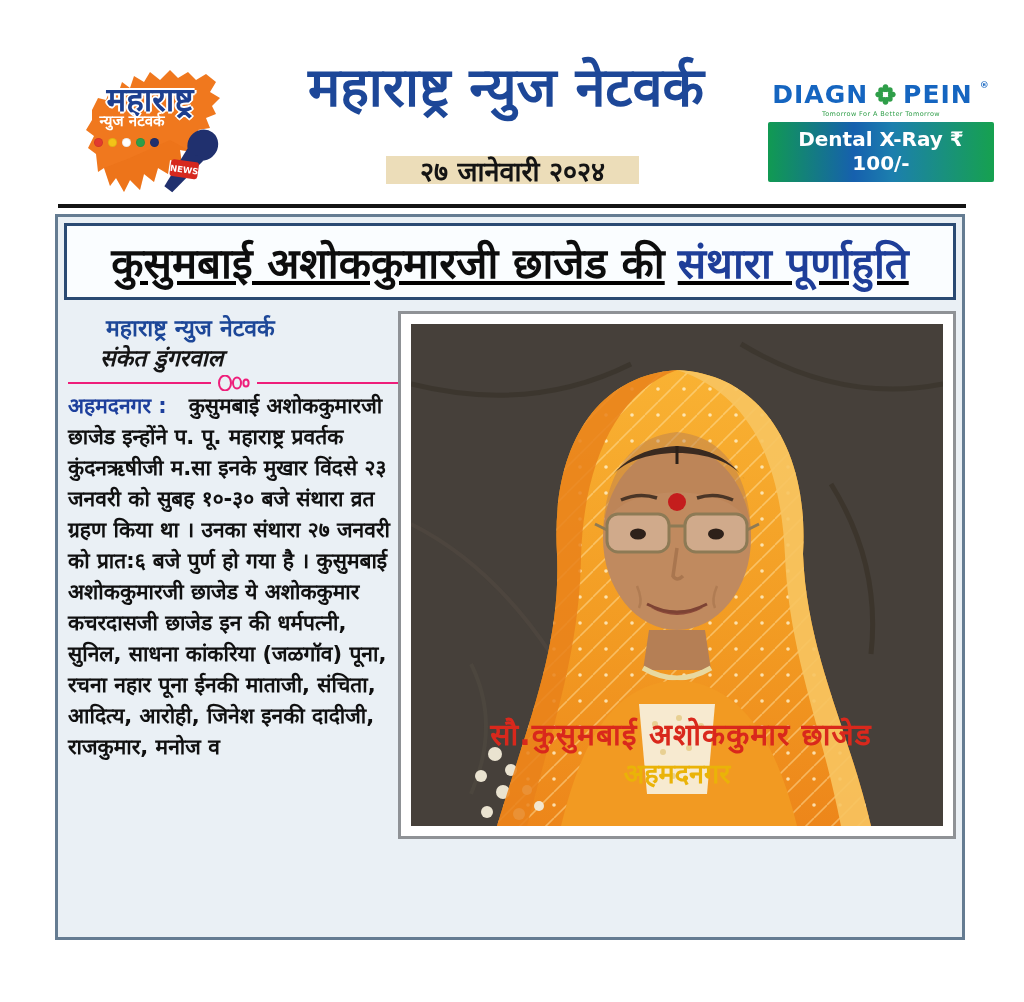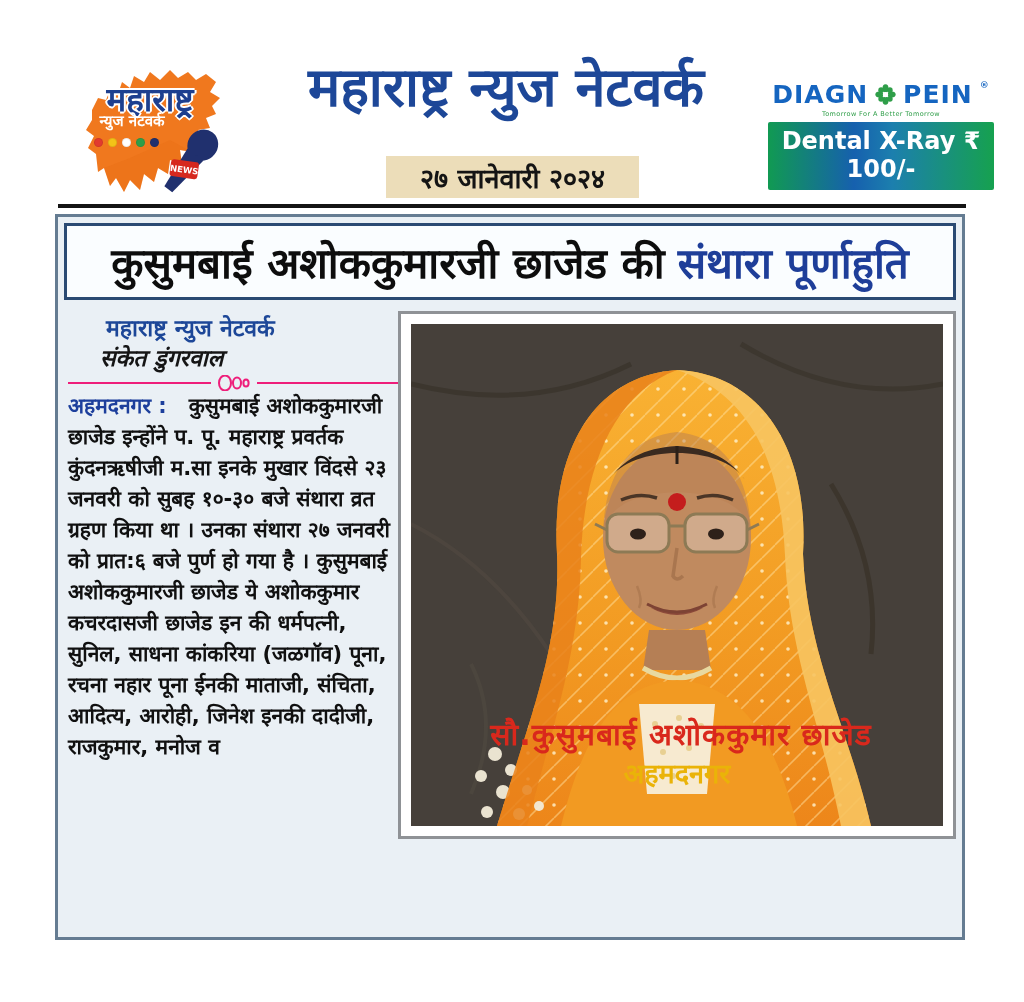--- a/index.html
+++ b/index.html
@@ -21,35 +21,35 @@
   .masthead { left:232px; top:58px; width:548px; text-align:center;
     font-size:54px; font-weight:800; color:#1d4798; line-height:1.1; }
 
   .ad { left:768px; top:80px; width:226px; }
   .ad-brand { display:flex; align-items:center; justify-content:center; gap:7px;
     font-size:25px; font-weight:800; color:#1565c0; letter-spacing:1px; }
   .ad-reg { font-size:9px; vertical-align:top; color:#1565c0; align-self:flex-start; }
   .ad-flower { width:21px; height:21px; }
   .ad-tagline { text-align:center; font-size:6.5px; color:#2f9e49; margin-top:1px; letter-spacing:.4px; }
   .ad-banner { margin-top:4px; background:linear-gradient(90deg,#119a52 0%,#1660ae 38%,#1c7fae 55%,#16a14f 100%);
-    color:#fff; font-size:24px; font-weight:800; text-align:center; padding:5px 4px 7px; border-radius:2px; }
-
-  .date-banner { left:386px; top:156px; width:253px; height:42px; background:#ecddb9;
+    color:#fff; font-size:20px; font-weight:800; text-align:center; padding:5px 4px 7px; border-radius:2px; }
+
+  .date-banner { left:386px; top:156px; width:253px; height:28px; background:#ecddb9;
     display:flex; align-items:center; justify-content:center;
     font-size:27px; font-weight:700; color:#141414; }
 
   .top-rule { left:58px; top:204px; width:908px; height:4px; background:#141414; }
 
   
   .frame { left:55px; top:214px; width:910px; height:726px; background:#eaf0f5;
     border:3px solid #657c92; }
 
   .headline-box { left:6px; top:6px; width:892px; height:77px; background:#fafdff;
     border:3px solid #2a4a73; display:flex; align-items:center; justify-content:center; gap:13px;
-    font-size:42px; font-weight:800; white-space:nowrap; }
+    font-size:42px; font-weight:800; white-space:nowrap;text-decoration:underline; }
   .headline-main { color:#0d0d0d; }
   .headline-highlight { color:#1e3e99; }
 
   .byline-org { left:48px; top:94px; font-size:23px; font-weight:800; color:#1d4798; }
   .byline-reporter { left:42px; top:124px; font-size:23px; font-weight:700; font-style:italic; color:#151515; }
 
   .divider { left:10px; top:158px; width:332px; height:16px; display:flex; align-items:center; }
   .divider .line { flex:1; height:2px; background:#ee1e7a; }
   .divider svg { margin:0 2px; }
 

